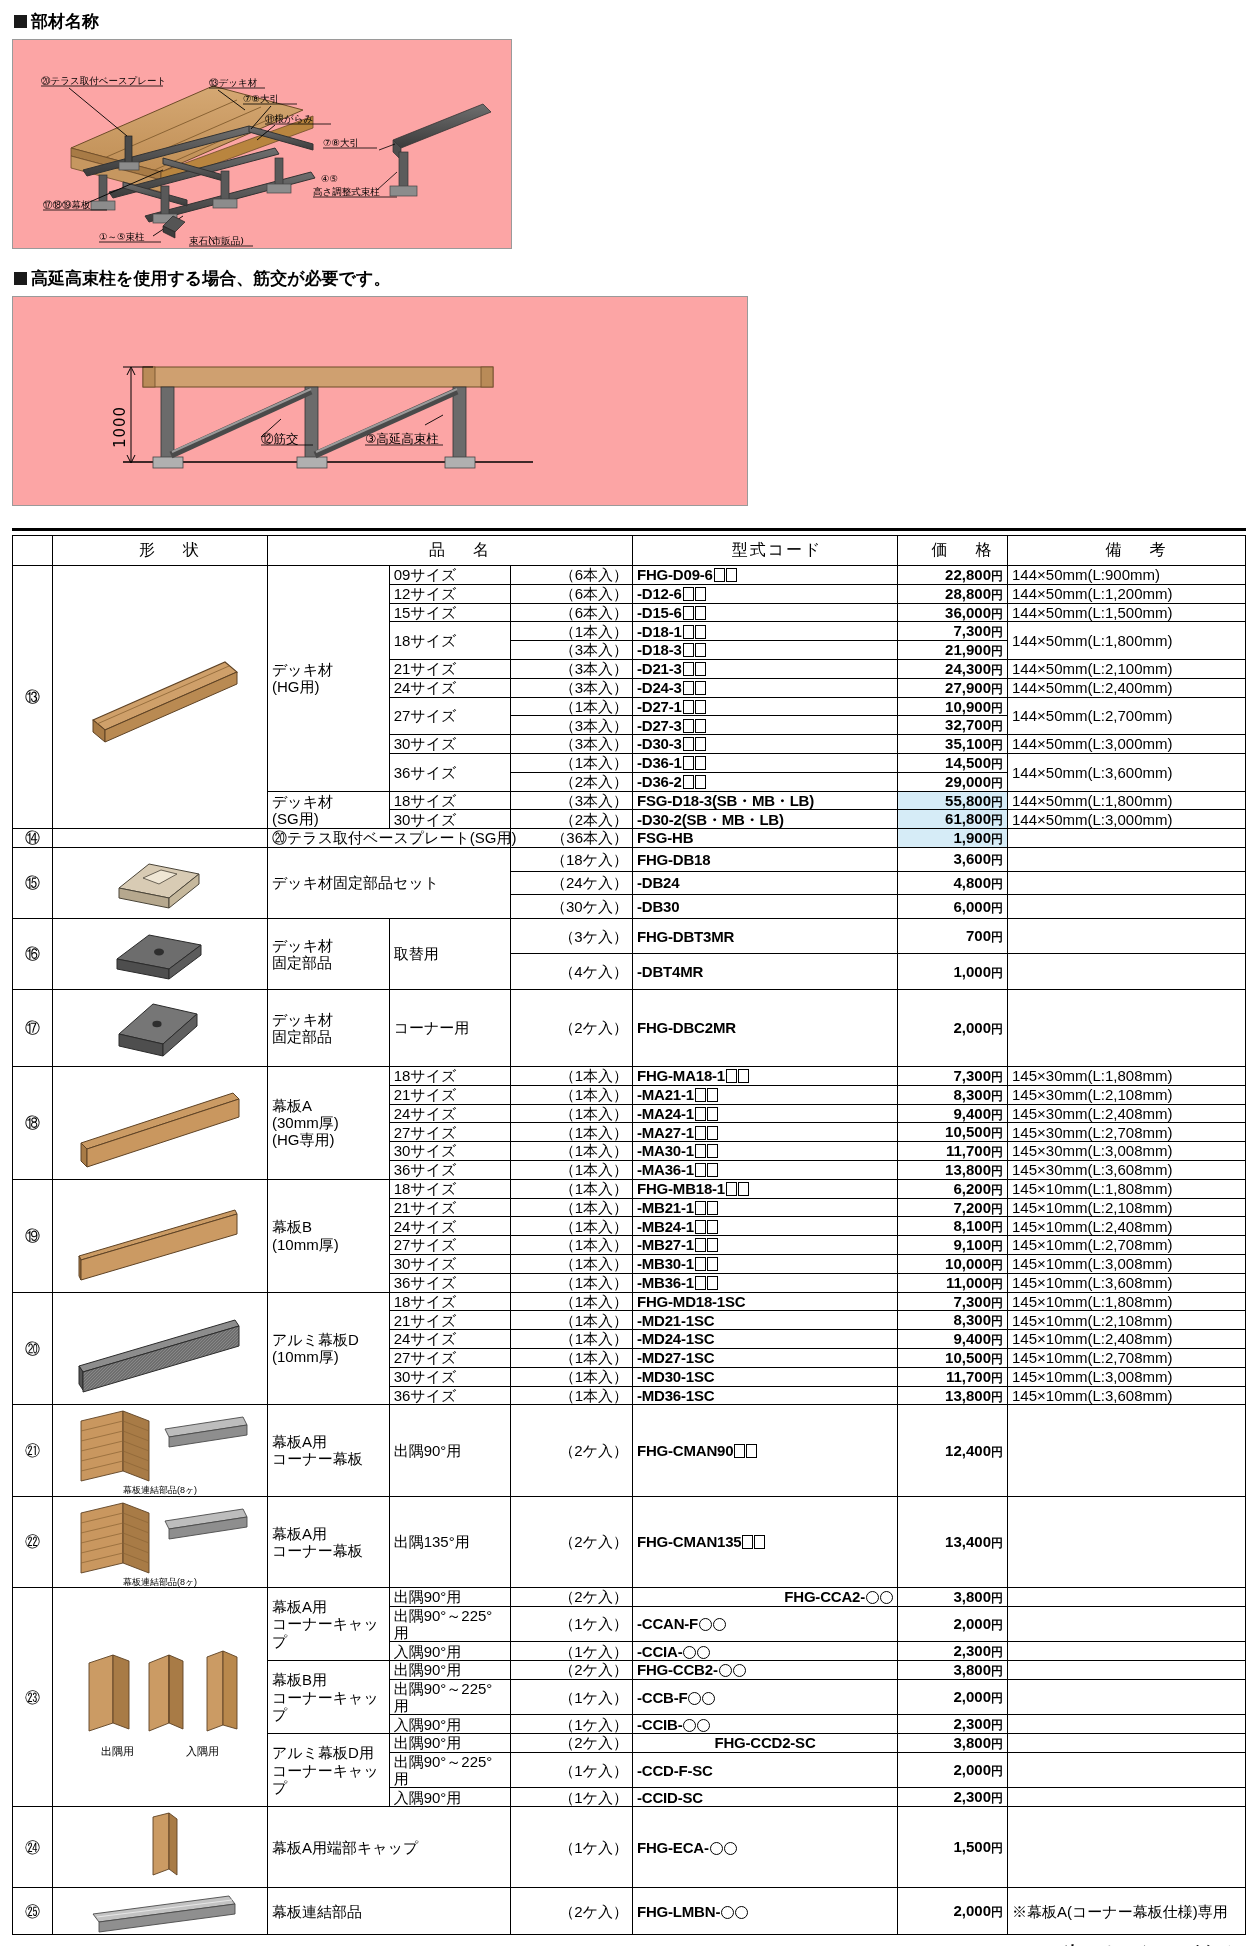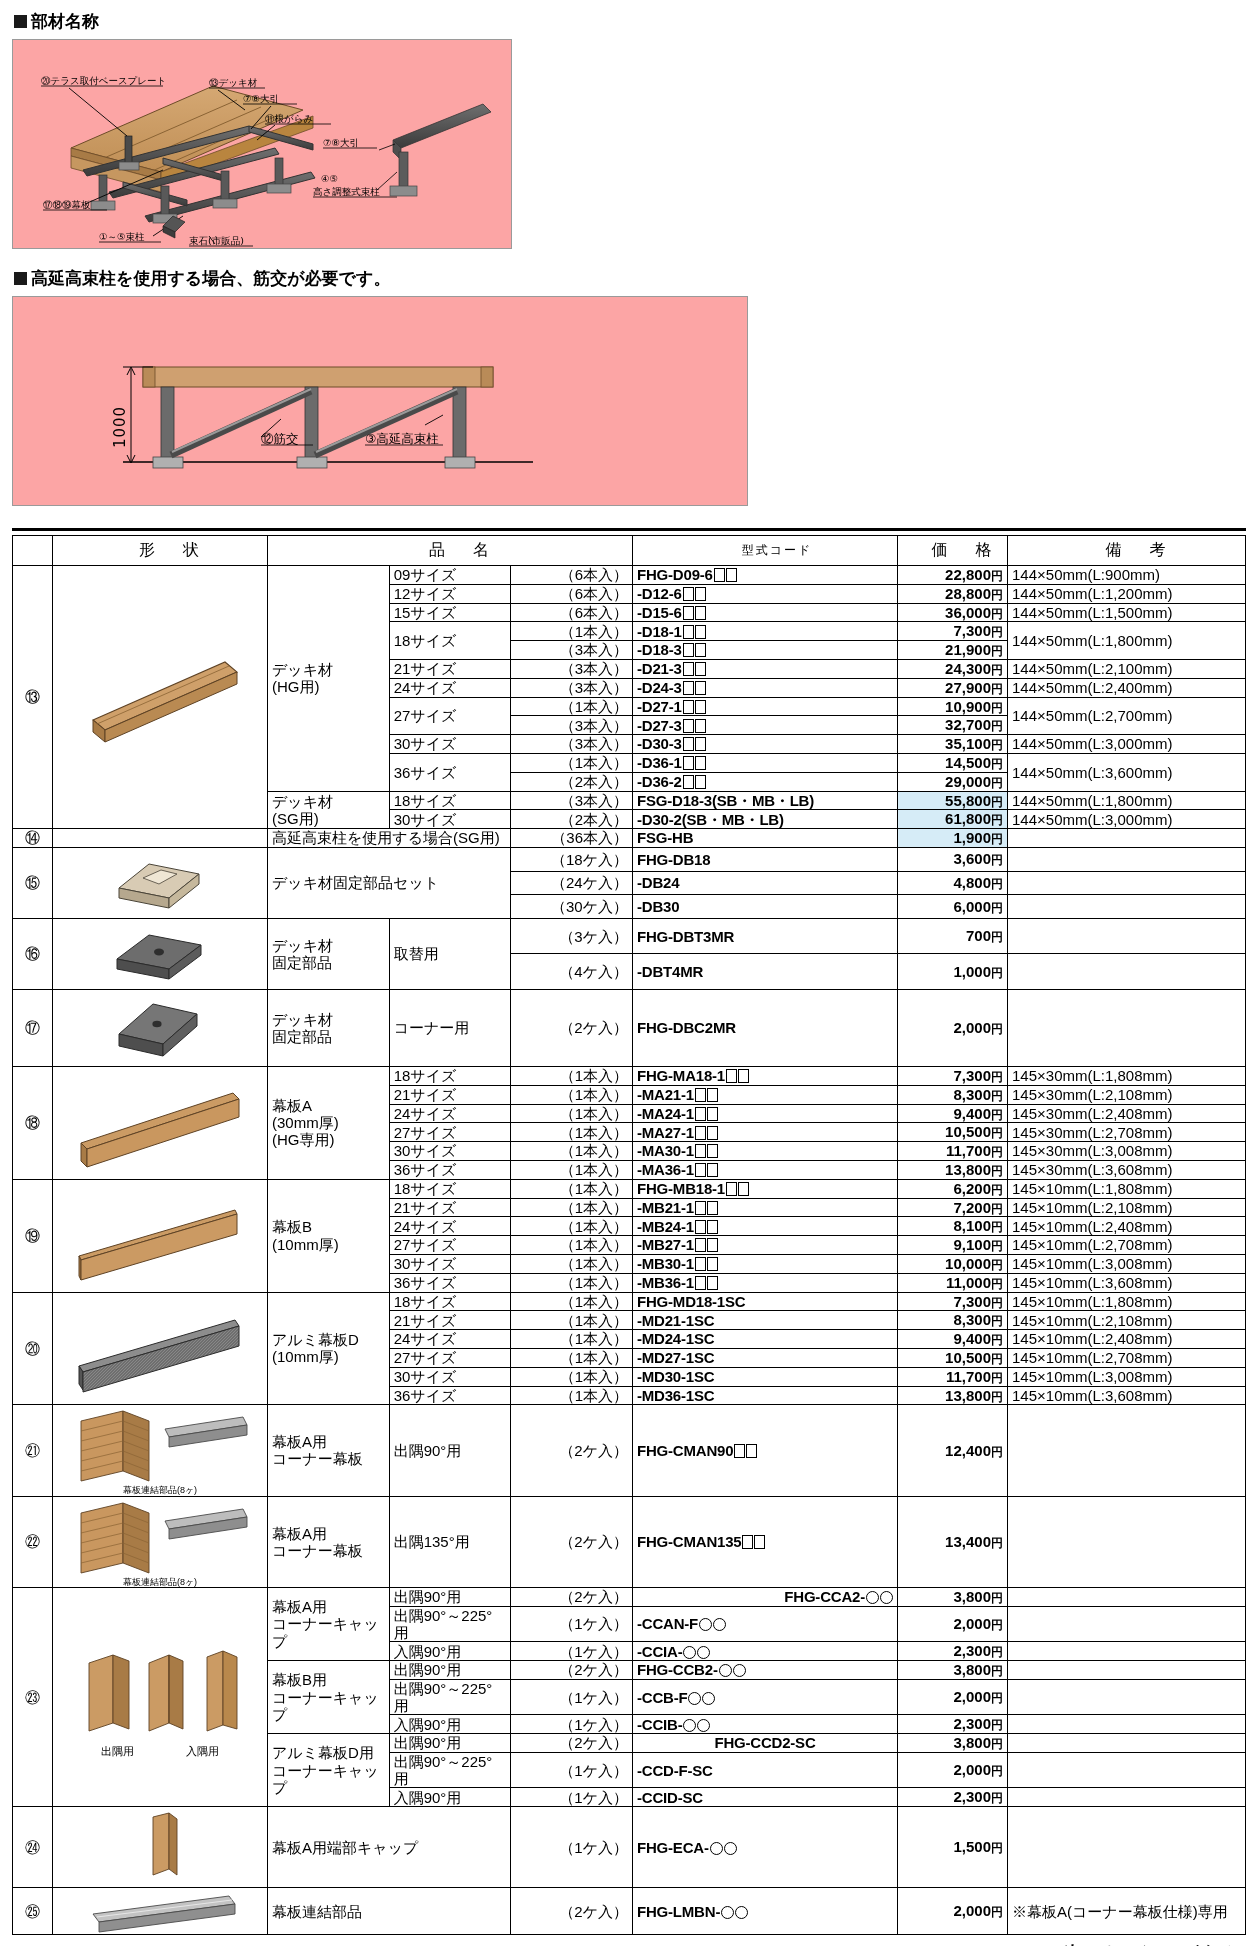--- a/index.html
+++ b/index.html
@@ -248,21 +248,21 @@
   <div class="notes">
     <div class="hr-thick"></div>
   </div>
 
   <table class="price">
     <thead>
       <tr>
         <th class="c-no"></th>
         <th class="c-shape">形　状</th>
         <th colspan="3">品　名</th>
-        <th class="c-code" style="font-weight:normal;letter-spacing:2px;font-size:12px">型式コード</th>
+        <th class="c-code" style="font-weight:normal;letter-spacing:2px;font-size:16px">型式コード</th>
         <th class="c-price" style="text-align:center;font-weight:normal">価　格</th>
         <th class="c-rem" style="text-align:center;font-weight:normal">備　考</th>
       </tr>
     </thead>
     <tbody id="tbody">
         <tr class="thickline">
           <td class="c-no" rowspan="14">⑬</td>
           <td class="c-shape" rowspan="14">
             <div>
               <svg class="shape-svg" width="206" height="118" viewBox="0 0 206 118">
@@ -369,21 +369,21 @@
           <td class="c-size">30サイズ</td>
           <td class="c-qty">（2本入）</td>
           <td class="c-code">-D30-2(SB・MB・LB)</td>
           <td class="c-price hl">61,800<span class="yen">円</span></td>
           <td class="c-rem">144×50mm(L:3,000mm)</td>
         </tr>
         <tr class="thickline">
           <td class="c-no" rowspan="1">⑭</td>
           <td class="c-shape" rowspan="1"></td>
           <td rowspan="1" colspan="2" class="c-name leftp" style="width: 272px; white-space: nowrap;">
-            <div>高延高束柱を使用する場合(SG用)</div>
+            <div>⑳テラス取付ベースプレート(SG用)</div>
           </td>
           <td class="c-qty">（36本入）</td>
           <td class="c-code" style="text-align: left;">FSG-HB</td>
           <td class="c-price hl">1,900<span class="yen">円</span></td>
           <td class="c-rem"></td>
         </tr>
         <tr class="thickline">
           <td class="c-no" rowspan="3">⑮</td>
           <td class="c-shape" rowspan="3">
             <div>

